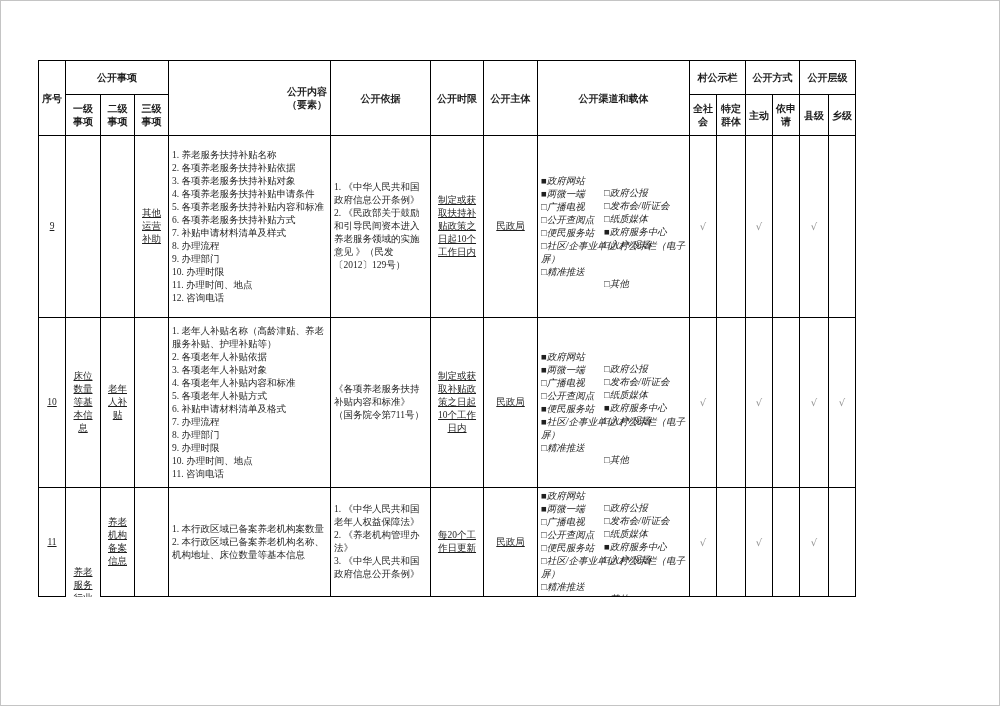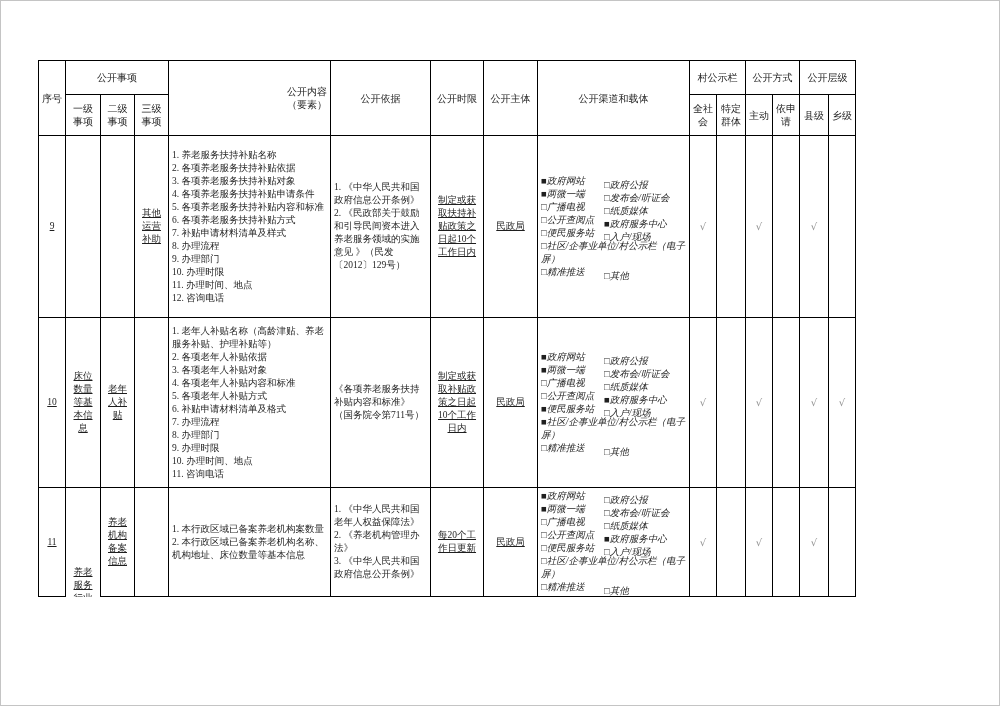--- a/index.html
+++ b/index.html
@@ -5,29 +5,29 @@
   html,body{margin:0;padding:0;}
   body{
     width:1000px;height:706px;background:#ffffff;position:relative;
     font-family:"Liberation Serif","DejaVu Serif",serif;color:#1f1f1f;
     box-shadow:inset 0 0 0 1px #c4c4c4;overflow:hidden;
   }
   .sheet{position:absolute;left:38px;top:60px;}
   table{border-collapse:collapse;table-layout:fixed;width:817px;}
   td,th{border:1px solid #000;padding:1px 3px;vertical-align:middle;
         font-size:9.5px;line-height:13px;overflow:hidden;}
-  th{font-weight:normal;font-size:10px;text-align:center;line-height:13px;}
+  th{font-weight:bold;font-size:10px;text-align:center;line-height:13px;}
   .c{text-align:center;text-decoration:underline;}
   .pre{white-space:pre-line;text-align:left;}
   .content-cell{vertical-align:middle;}
   .tick{color:#949494;font-size:10px;text-align:center;font-family:"DejaVu Sans",sans-serif;}
   .ch-cell{vertical-align:middle;padding:2px 3px;font-style:italic;}
   .ch-line{position:relative;min-height:13px;line-height:13px;}
   .ch-l{display:inline;}
-  .ch-r{position:absolute;left:63px;top:4px;white-space:nowrap;}
+  .ch-r{position:absolute;left:63px;top:12px;white-space:nowrap;}
   .continues{border-bottom:none;vertical-align:bottom;}
   .continues .hang{position:relative;top:9px;text-align:center;}
 </style>
 </head>
 <body>
 
 <div class="sheet">
 <table>
   <colgroup>
     <col style="width:27px">

